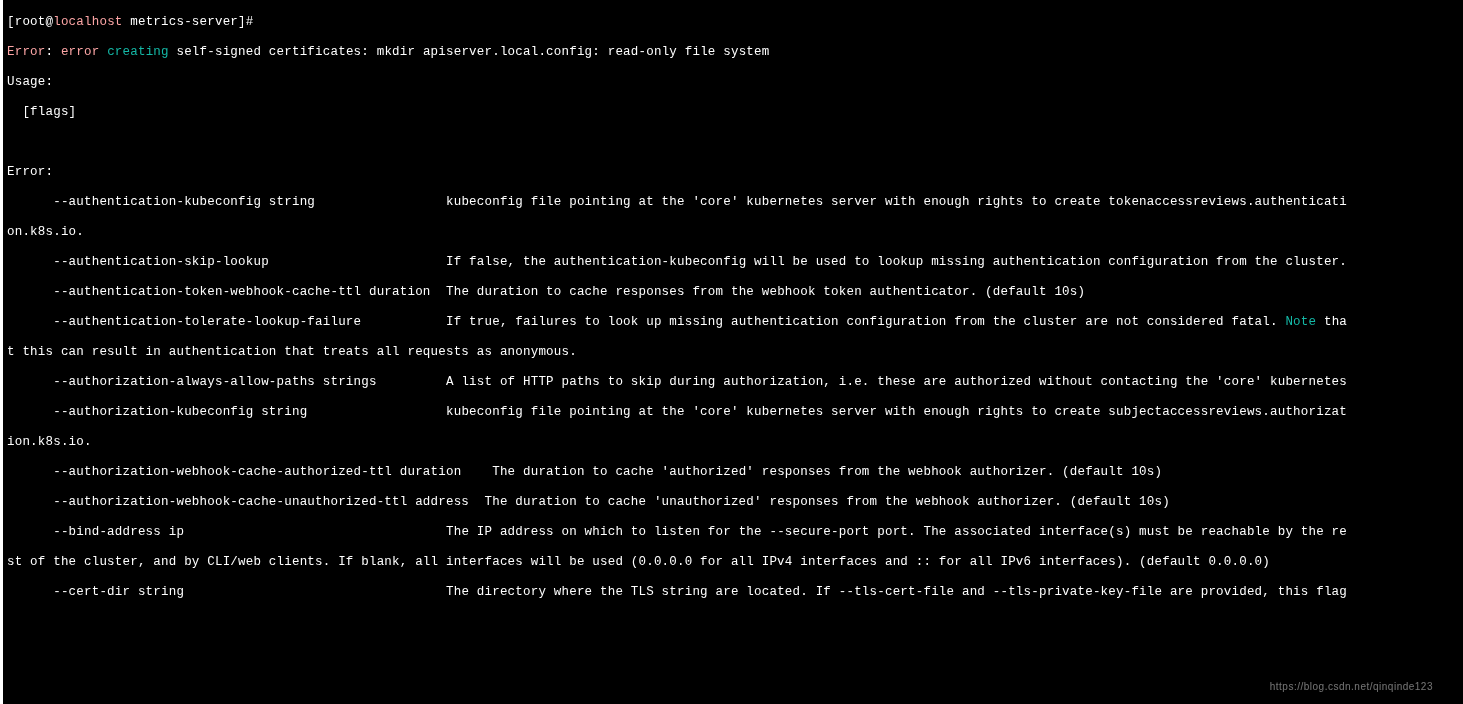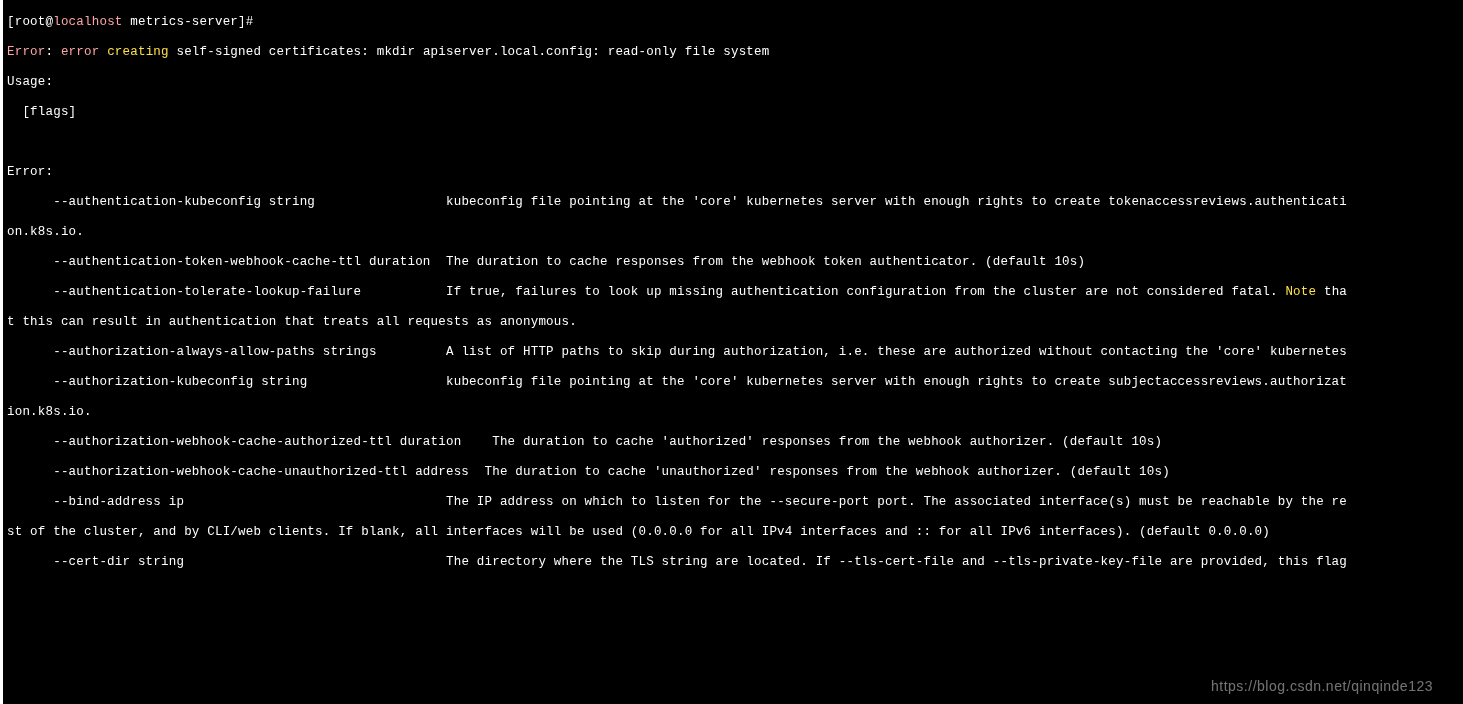--- a/index.html
+++ b/index.html
@@ -23,40 +23,41 @@
   .terminal {
     padding: 0 4px;
     white-space: pre;
     position: relative;
   }
   .watermark {
     position: absolute;
     right: 30px;
     bottom: 10px;
     color: rgba(255,255,255,0.45);
-    font-size: 14px;
+    font-size: 10px;
     font-family: sans-serif;
     letter-spacing: 0.5px;
     margin-left: 28px;
   }
   .c-red    { color: #fca5a5; }
-  .c-cyan   { color: #fde047; }
+  .c-cyan   { color: #14b8a6; }
 </style>
 </head>
 <body>
 
 <div class="terminal">
 <div><span>[root@</span><span class="c-red">localhost</span><span> metrics-server]# </span></div>
 <div><span class="c-red">Error</span><span>: </span><span class="c-red">error</span><span class="c-cyan"> creating</span><span> self-signed certificates: mkdir apiserver.local.config: read-only file system</span></div>
 <div>Usage:</div>
 <div>  [flags]</div>
 <div>&nbsp;</div>
 <div>Error:</div>
 <div><span>      --authentication-kubeconfig string                 </span><span>kubeconfig file pointing at the 'core' kubernetes server with enough rights to create tokenaccessreviews.authenticati</span></div>
 <div>on.k8s.io.</div>
+<div><span>      --authentication-skip-lookup                       </span><span>If false, the authentication-kubeconfig will be used to lookup missing authentication configuration from the cluster.</span></div>
 <div><span>      --authentication-token-webhook-cache-ttl duration  </span><span>The duration to cache responses from the webhook token authenticator. (default 10s)</span></div>
 <div><span>      --authentication-tolerate-lookup-failure           </span><span>If true, failures to look up missing authentication configuration from the cluster are not considered fatal. </span><span class="c-cyan">Note</span><span> tha</span></div>
 <div>t this can result in authentication that treats all requests as anonymous.</div>
 <div><span>      --authorization-always-allow-paths strings         </span><span>A list of HTTP paths to skip during authorization, i.e. these are authorized without contacting the 'core' kubernetes</span></div>
 <div><span>      --authorization-kubeconfig string                  </span><span>kubeconfig file pointing at the 'core' kubernetes server with enough rights to create subjectaccessreviews.authorizat</span></div>
 <div>ion.k8s.io.</div>
 <div><span>      --authorization-webhook-cache-authorized-ttl duration    </span><span>The duration to cache 'authorized' responses from the webhook authorizer. (default 10s)</span></div>
 <div><span>      --authorization-webhook-cache-unauthorized-ttl address  </span><span>The duration to cache 'unauthorized' responses from the webhook authorizer. (default 10s)</span></div>
 <div><span>      --bind-address ip                                  </span><span>The IP address on which to listen for the --secure-port port. The associated interface(s) must be reachable by the re</span></div>
 <div>st of the cluster, and by CLI/web clients. If blank, all interfaces will be used (0.0.0.0 for all IPv4 interfaces and :: for all IPv6 interfaces). (default 0.0.0.0)</div>

